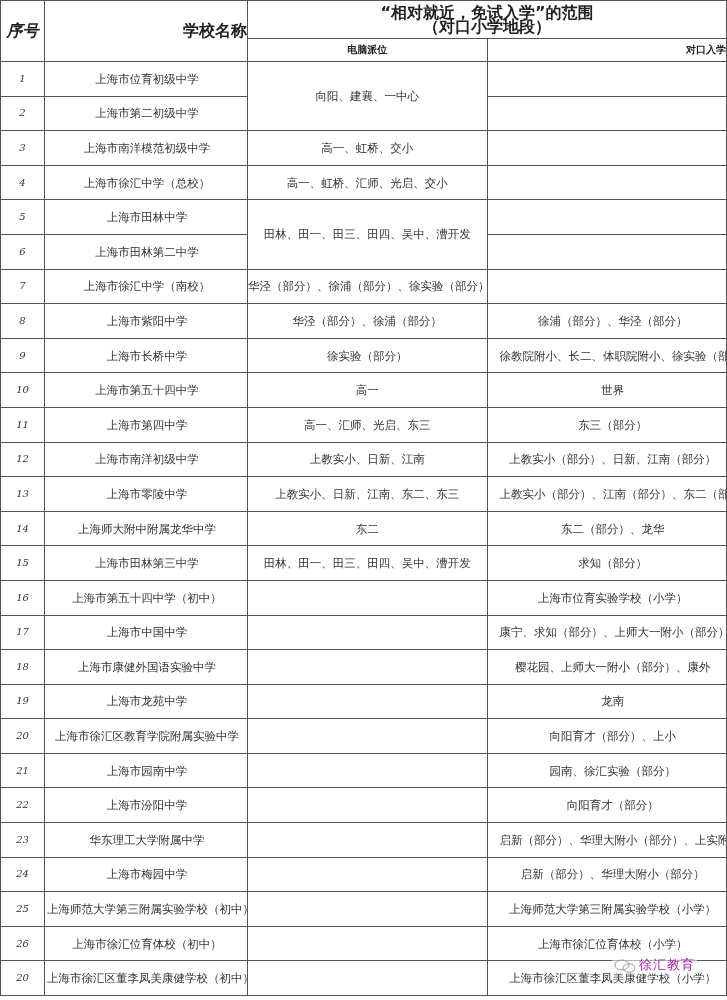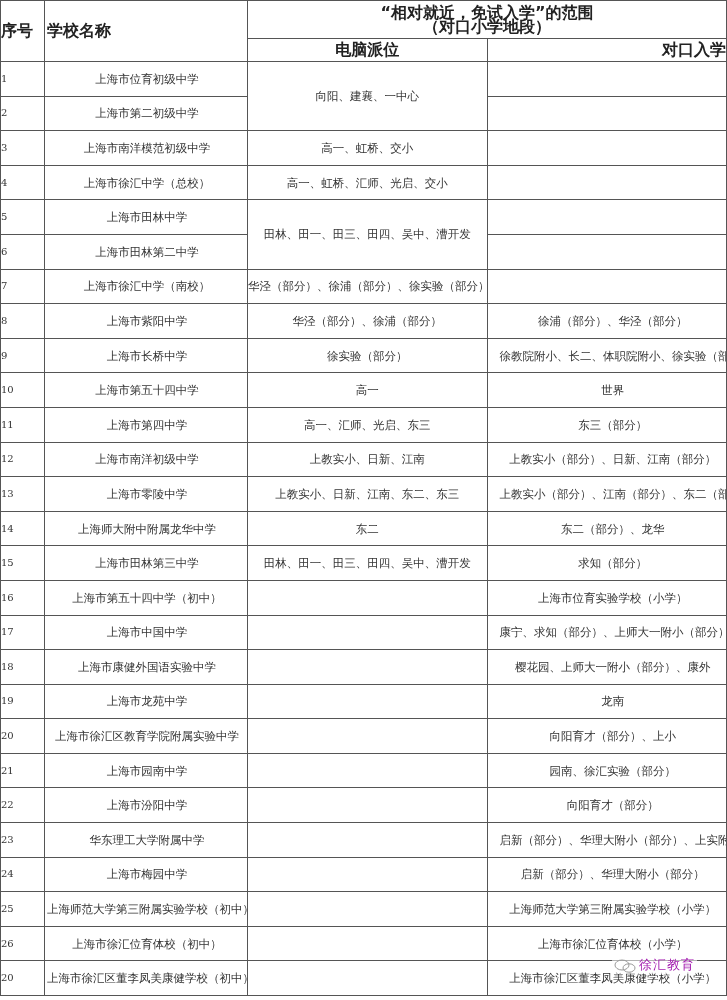--- a/index.html
+++ b/index.html
@@ -16,46 +16,46 @@
   }
   td, th {
     border: 1px solid #555555;
     padding: 0;
     font-size: 11.5px;
     line-height: 14px;
     white-space: nowrap;
     overflow: hidden;
   }
   th { font-weight: bold; color: #222; }
-  .c-idx { width: 43px; text-align: left; font-family: "DejaVu Serif", serif; font-size: 10px; }
+  .c-idx { width: 43px; text-align: center; font-family: "DejaVu Serif", serif; font-size: 10px; font-style: italic; }
   .c-name { width: 200px; text-align: center; padding-left: 2px; }
   .c-pc { width: 240px; text-align: center; }
   .c-dk { width: 240px; text-align: center; padding-left: 12px; }
   thead th.top { height: 37px; font-size: 16px; line-height: 14px; }
-  thead th.sub { height: 22px; font-size: 16px; }
+  thead th.sub { height: 22px; font-size: 10px; }
   tbody tr { height: 34.6px; }
   .watermark {
     position: absolute; right: 30px; top: 956px;
     font-size: 13px; color: #a21caf; letter-spacing: 1px;
     background: rgba(255,255,255,0.55);
     padding: 0 2px;
   }
   .wm-icon {
     display: inline-block; width: 22px; height: 14px; vertical-align: middle;
     margin-right: 3px;
   }
 </style>
 </head>
 <body>
 
 <table>
   <thead>
     <tr>
       <th class="c-idx top" rowspan="2">序号</th>
-      <th class="c-name top" rowspan="2" style="text-align:left">学校名称</th>
+      <th class="c-name top" rowspan="2" style="text-align:right">学校名称</th>
       <th class="top" colspan="2" style="text-align:center">
         <div>“相对就近，免试入学”的范围</div>
         <div>（对口小学地段）</div>
       </th>
     </tr>
     <tr>
       <th class="c-pc sub">电脑派位</th>
       <th class="sub" style="text-align:right">对口入学</th>
     </tr>
   </thead>

